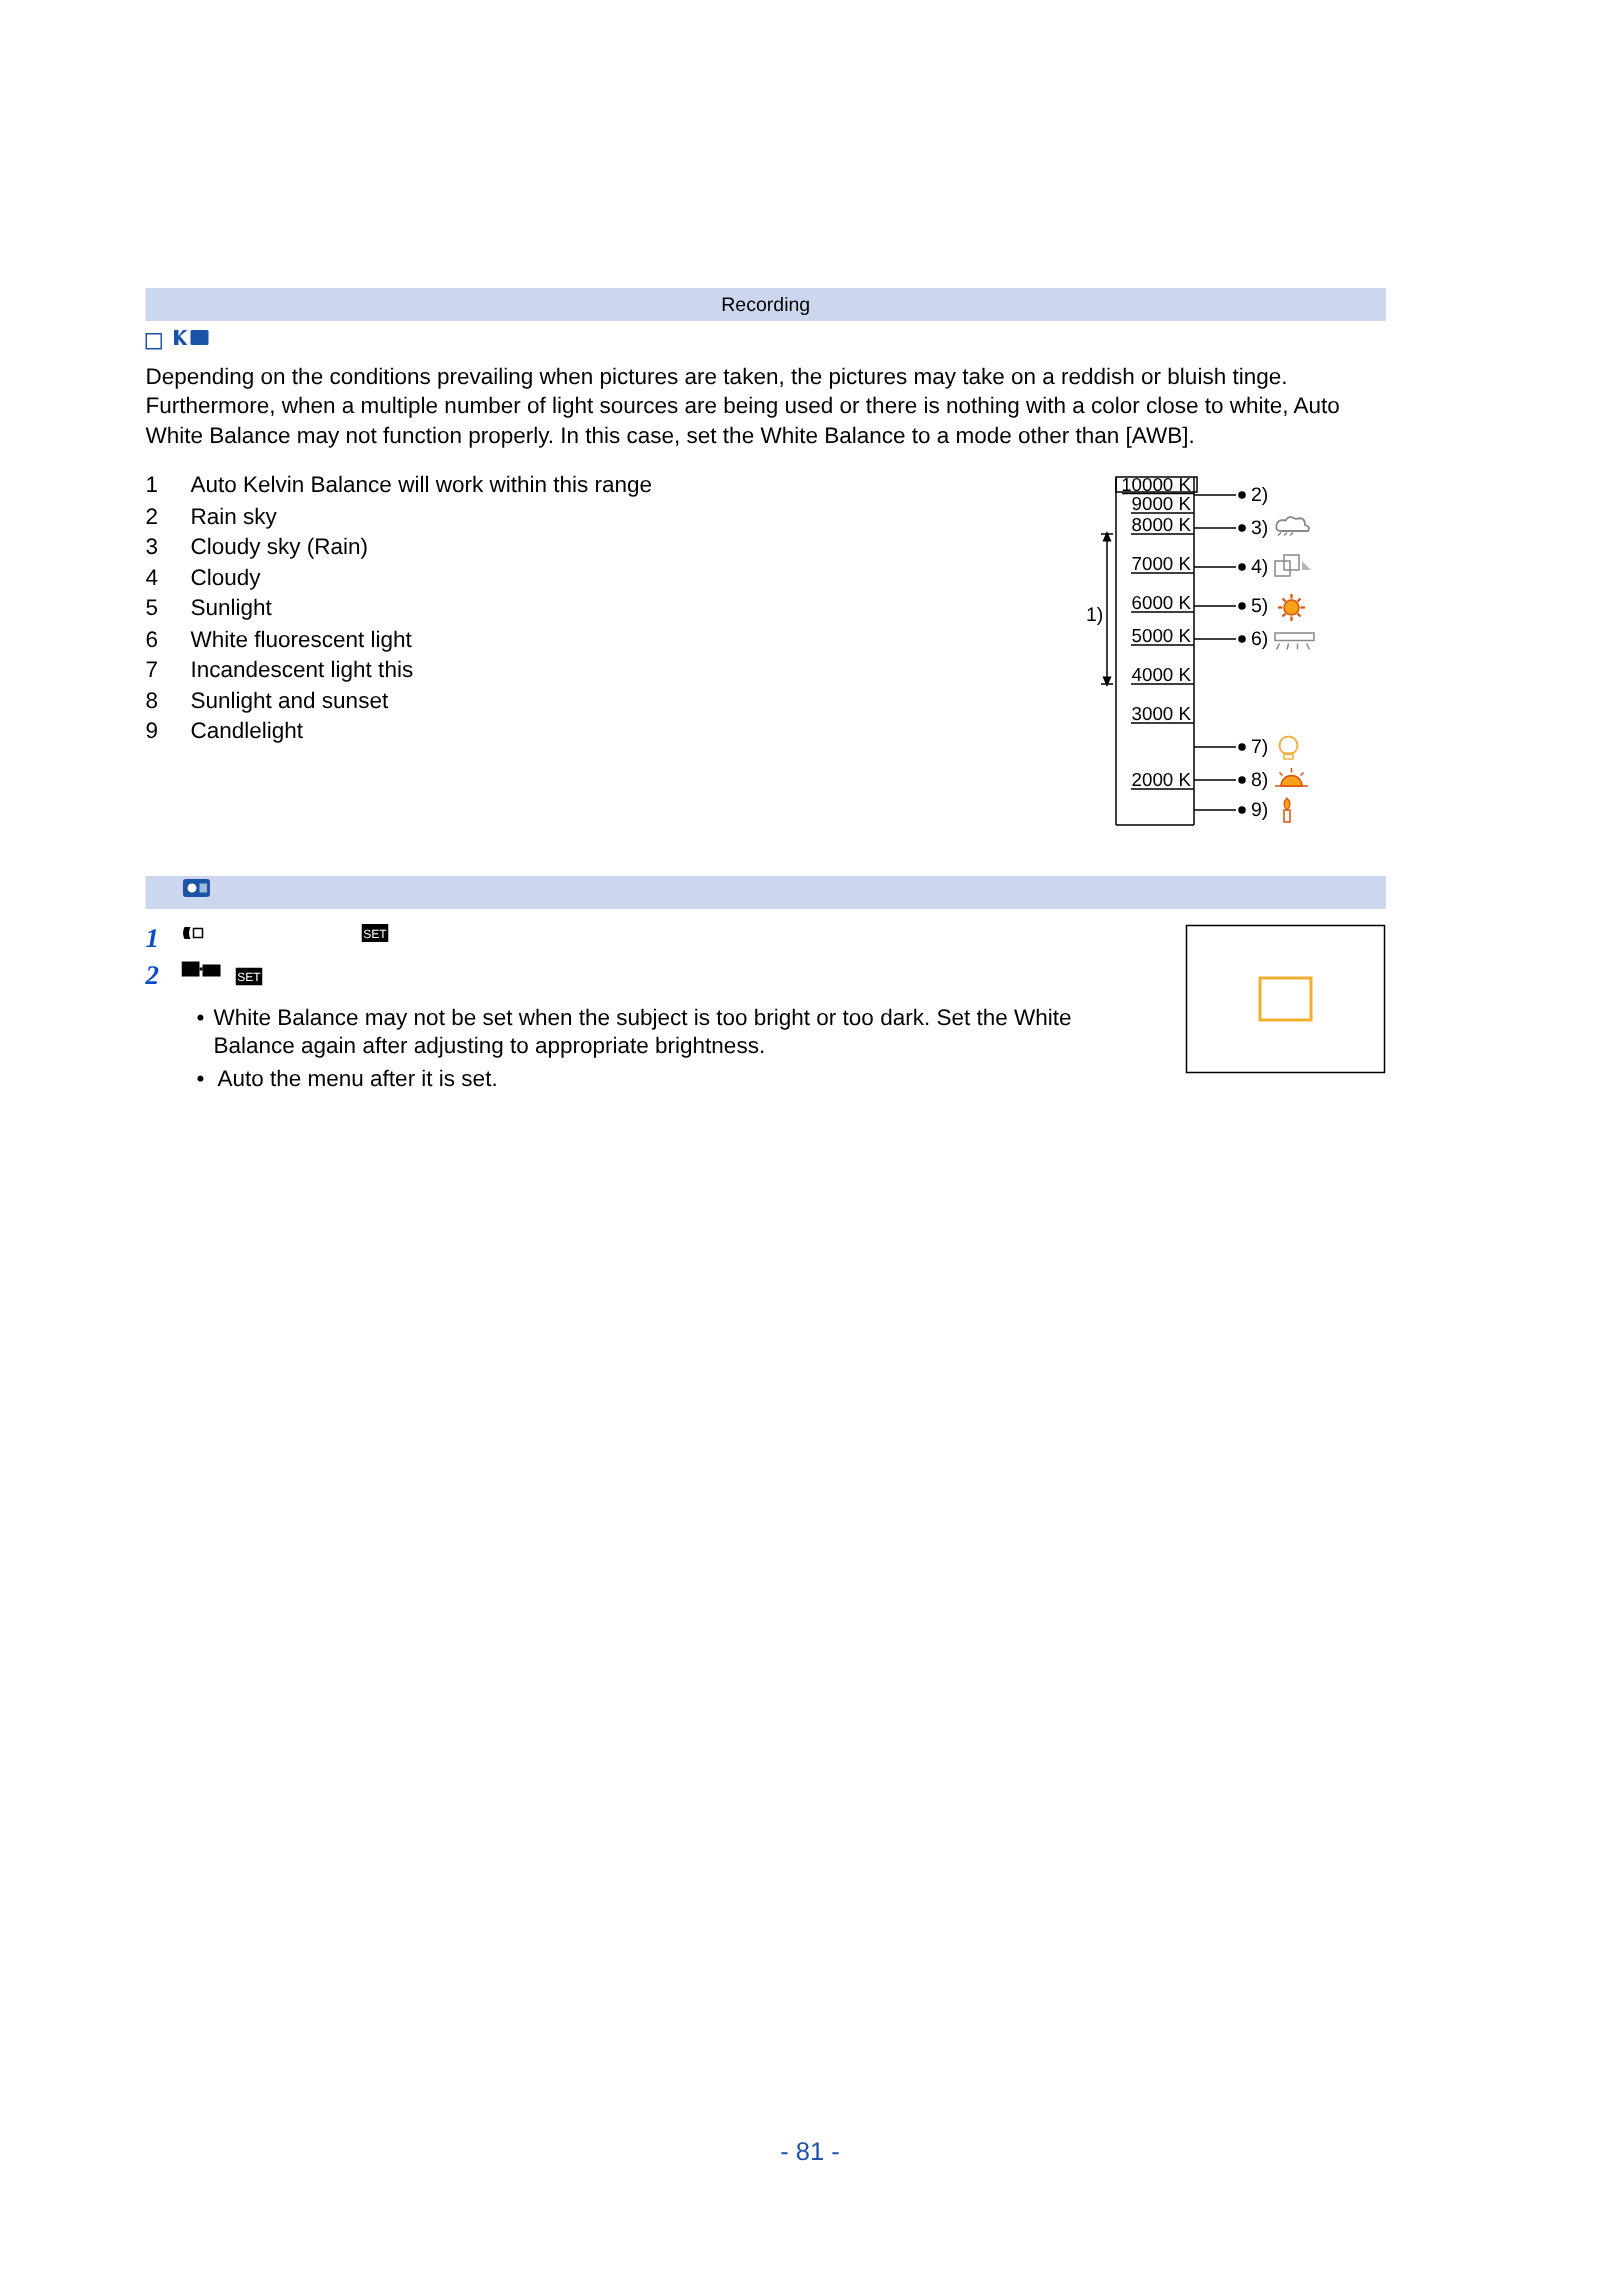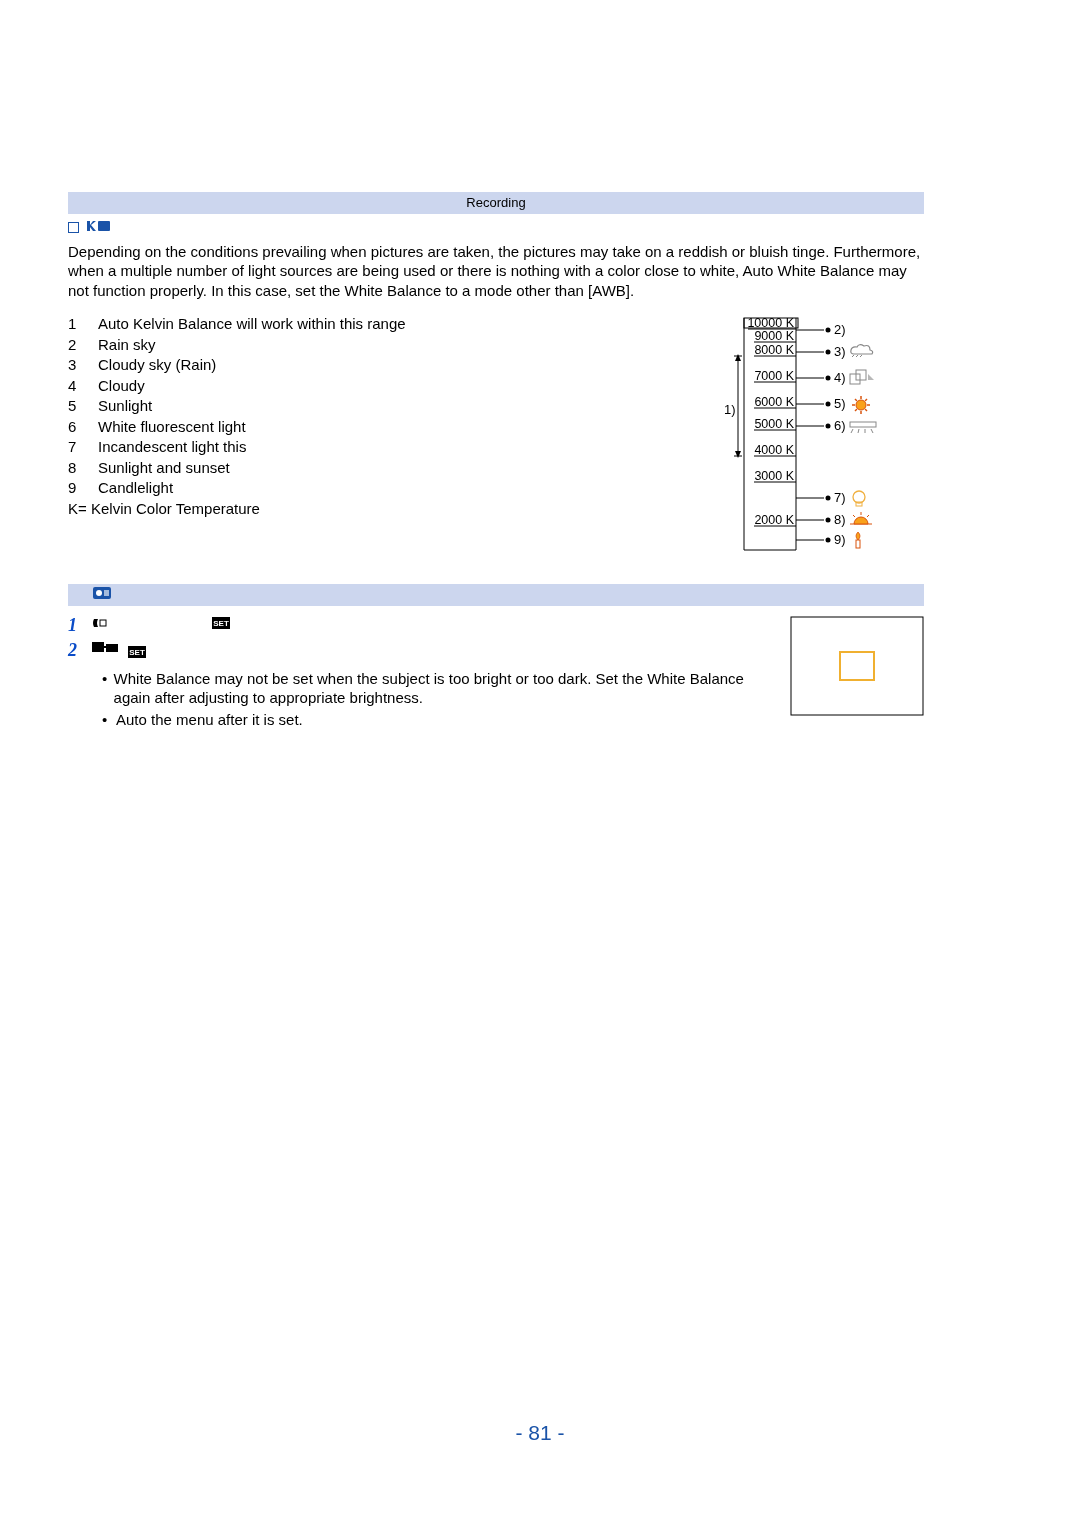--- a/index.html
+++ b/index.html
@@ -7,21 +7,21 @@
     font-family: Arial, Helvetica, sans-serif;
     font-size: 15px;
     line-height: 1.3;
     color: #000;
     background: #fff;
     width: 1080px;
     height: 1526px;
     position: relative;
   }
   .page {
-    padding: 192px 156px 0 68px;
+    padding: 192px 156px 0 97px;
   }
   .header-bar {
     background: #ccd6ee;
     height: 22px;
     width: 100%;
     text-align: center;
     font-size: 13px;
     line-height: 22px;
     margin-bottom: 4px;
   }
@@ -66,40 +66,40 @@
     display: flex;
     align-items: center;
     padding-left: 24px;
   }
   .intro-line { margin-bottom: 6px; }
 
   .steps-row { display: flex; align-items: flex-start; }
   .steps-col { flex: 1; }
   .step-line { display: flex; align-items: flex-start; gap: 10px; margin-bottom: 2px; }
   .step-num { color: #0a4cc8; font-family: "Times New Roman", serif; font-weight: bold; font-style: italic; font-size: 18px; width: 14px; }
-  .step-body { font-weight: bold; display: flex; align-items: flex-start; gap: 4px; flex-wrap: wrap; }
+  .step-body { font-weight: normal; display: flex; align-items: flex-start; gap: 4px; flex-wrap: wrap; }
   .thinrule { display:inline-block; vertical-align:middle; }
 
   .bullets { margin: 6px 0 0 34px; }
   .bullets .b { display: flex; gap: 6px; margin-bottom: 2px; }
   .bullets .b .dot { width: 8px; }
 
   .preview-box {
     width: 134px;
     margin-left: 18px;
     margin-top: 2px;
   }
 
   .page-number {
     position: absolute;
     bottom: 80px;
     left: 0; right: 0;
     text-align: center;
     color: #1a53a8;
-    font-size: 21px;
+    font-size: 17px;
   }
 
   .kelvin-label { font-size: 12.5px; text-anchor: end; }
   .callout-label { font-size: 13px; text-anchor: start; }
   .under { stroke:#000; stroke-width:1; }
 </style>
 </head>
 <body>
 
 <div class="page">
@@ -152,23 +152,20 @@
             <span>Incandescent light this</span>
           </div>
         <div class="num-row">
             <span class="n">8</span>
             <span>Sunlight and sunset</span>
           </div>
         <div class="num-row">
             <span class="n">9</span>
             <span>Candlelight</span>
           </div>
-      </div>
-      <div class="kelvin-note">
-        <span>K</span><span>=</span><span> Kelvin Color Temperature</span>
       </div>
     </div>
 
     <div class="kelvin-chart">
       <svg width="190" height="240" viewBox="0 0 190 240">
 
         <rect x="20" y="4" width="54" height="10" fill="none" stroke="#000"></rect>
 
         <text class="kelvin-label" x="70" y="13">10000 K</text>
         <line class="under" x1="24" y1="15" x2="72" y2="15"></line>

